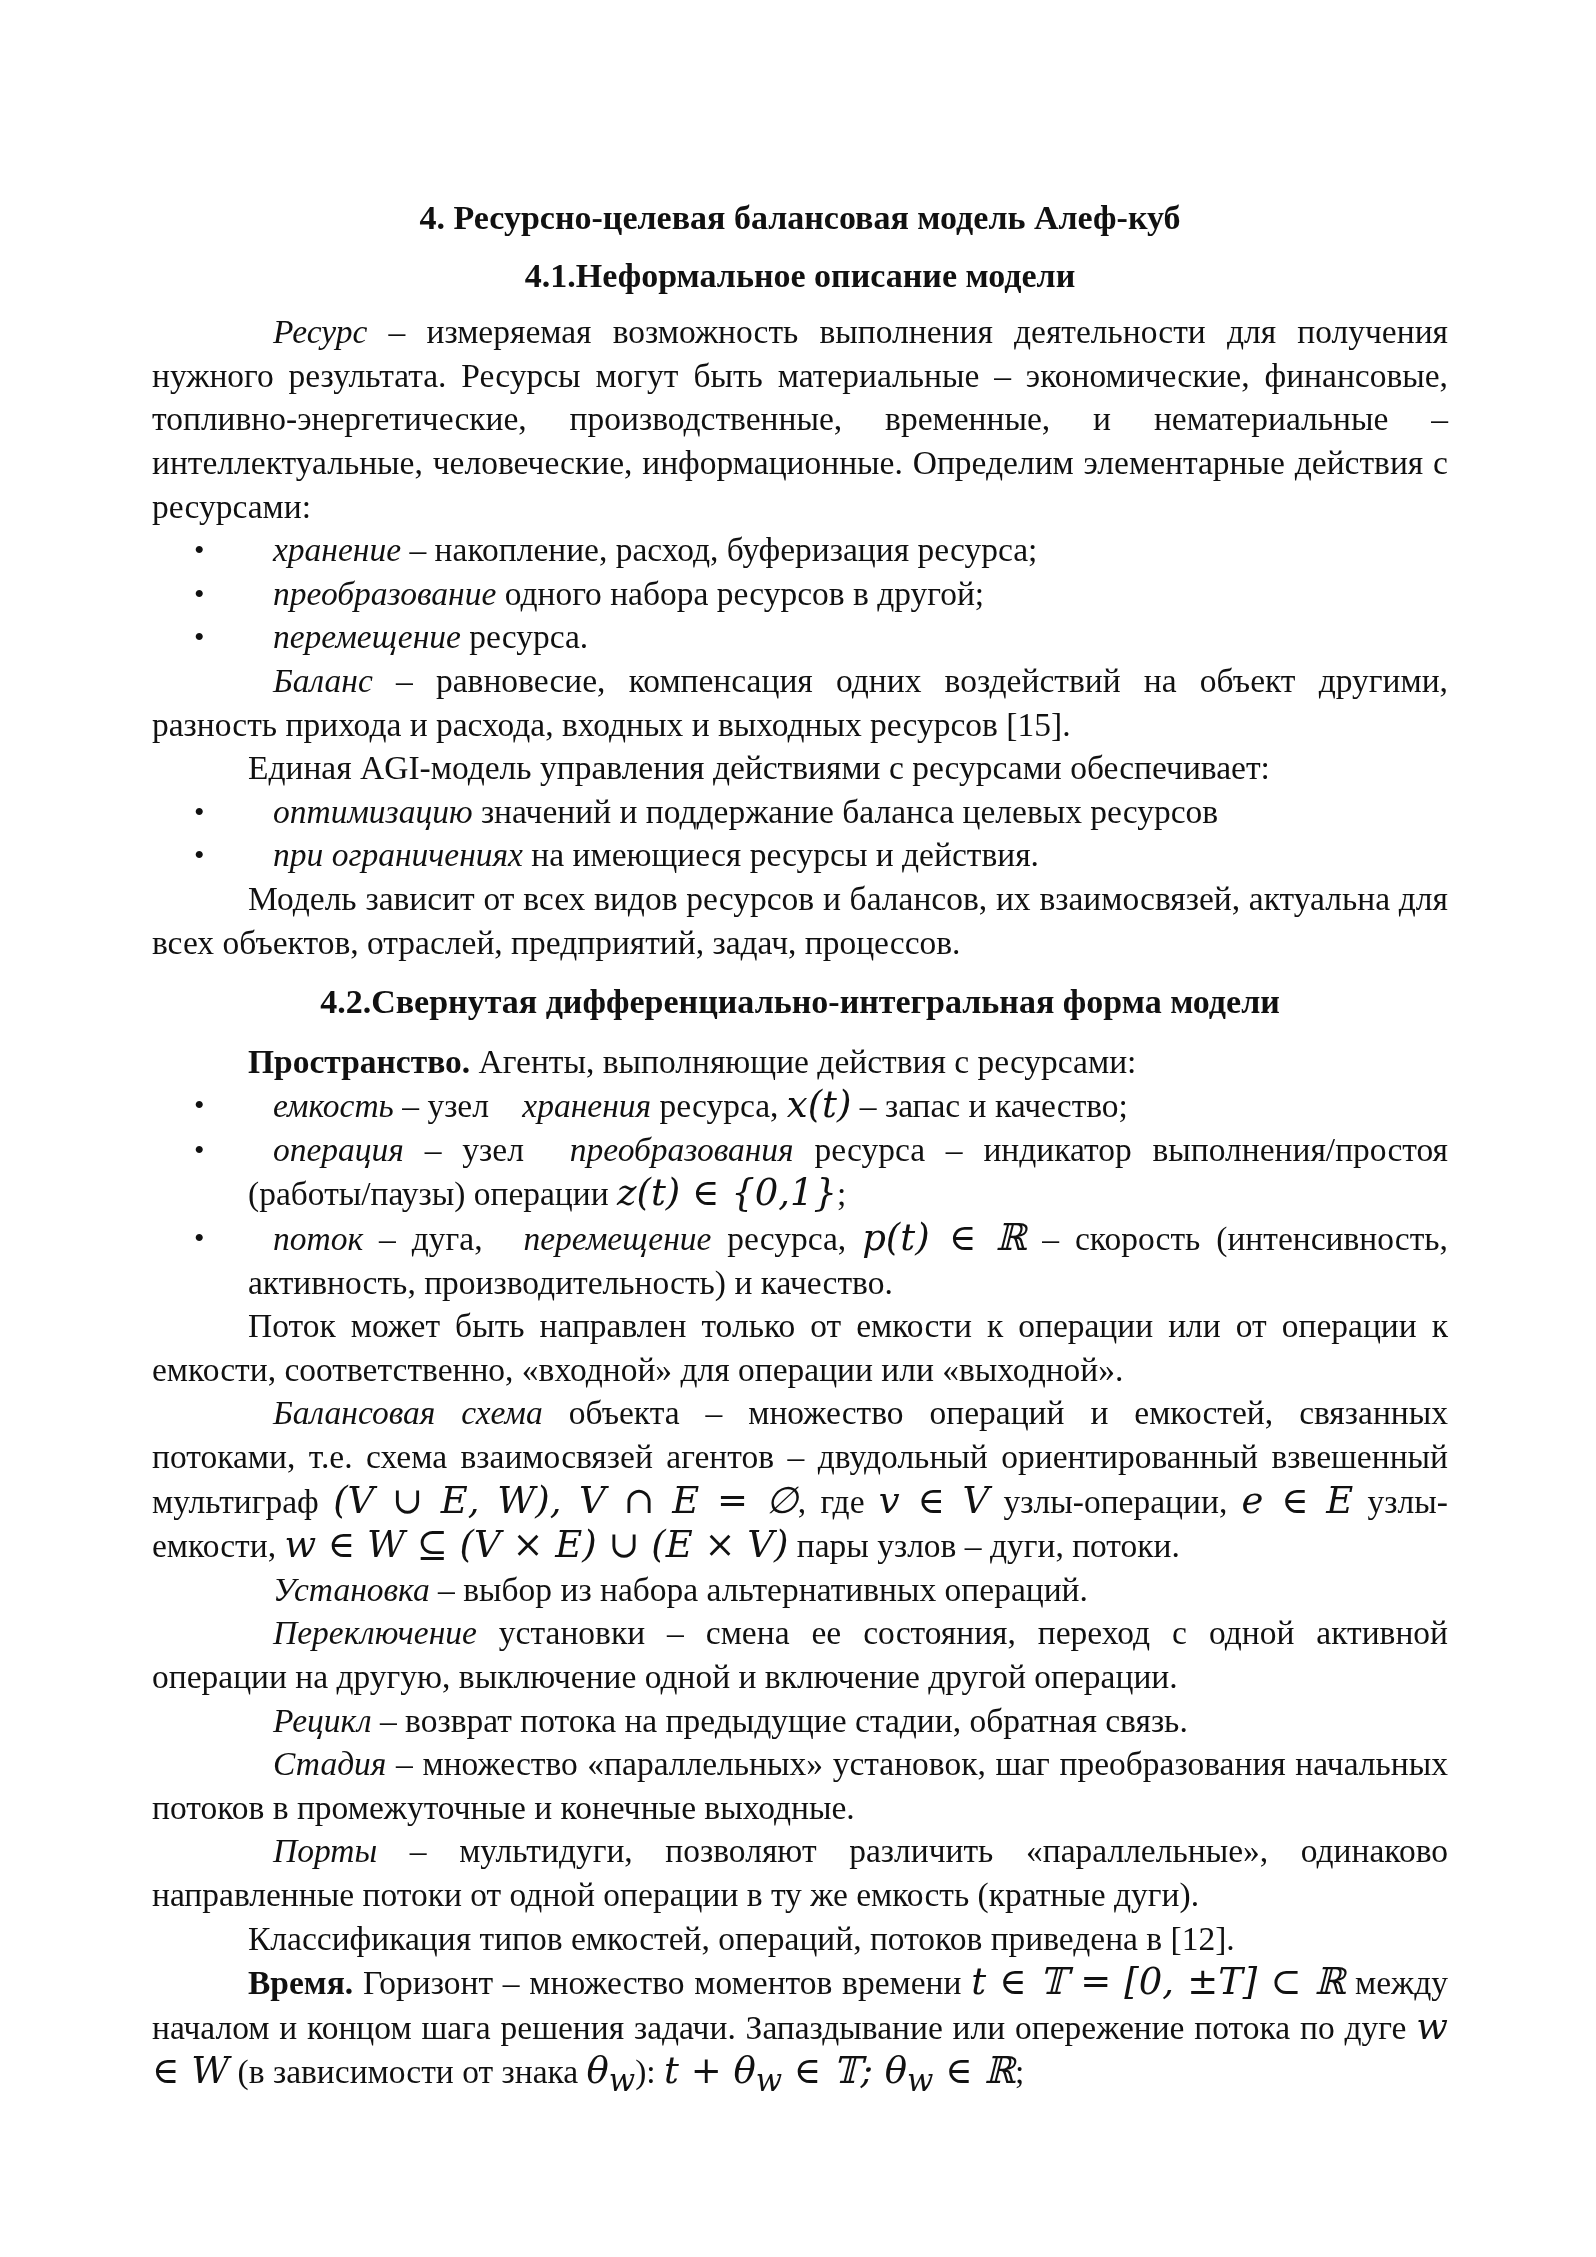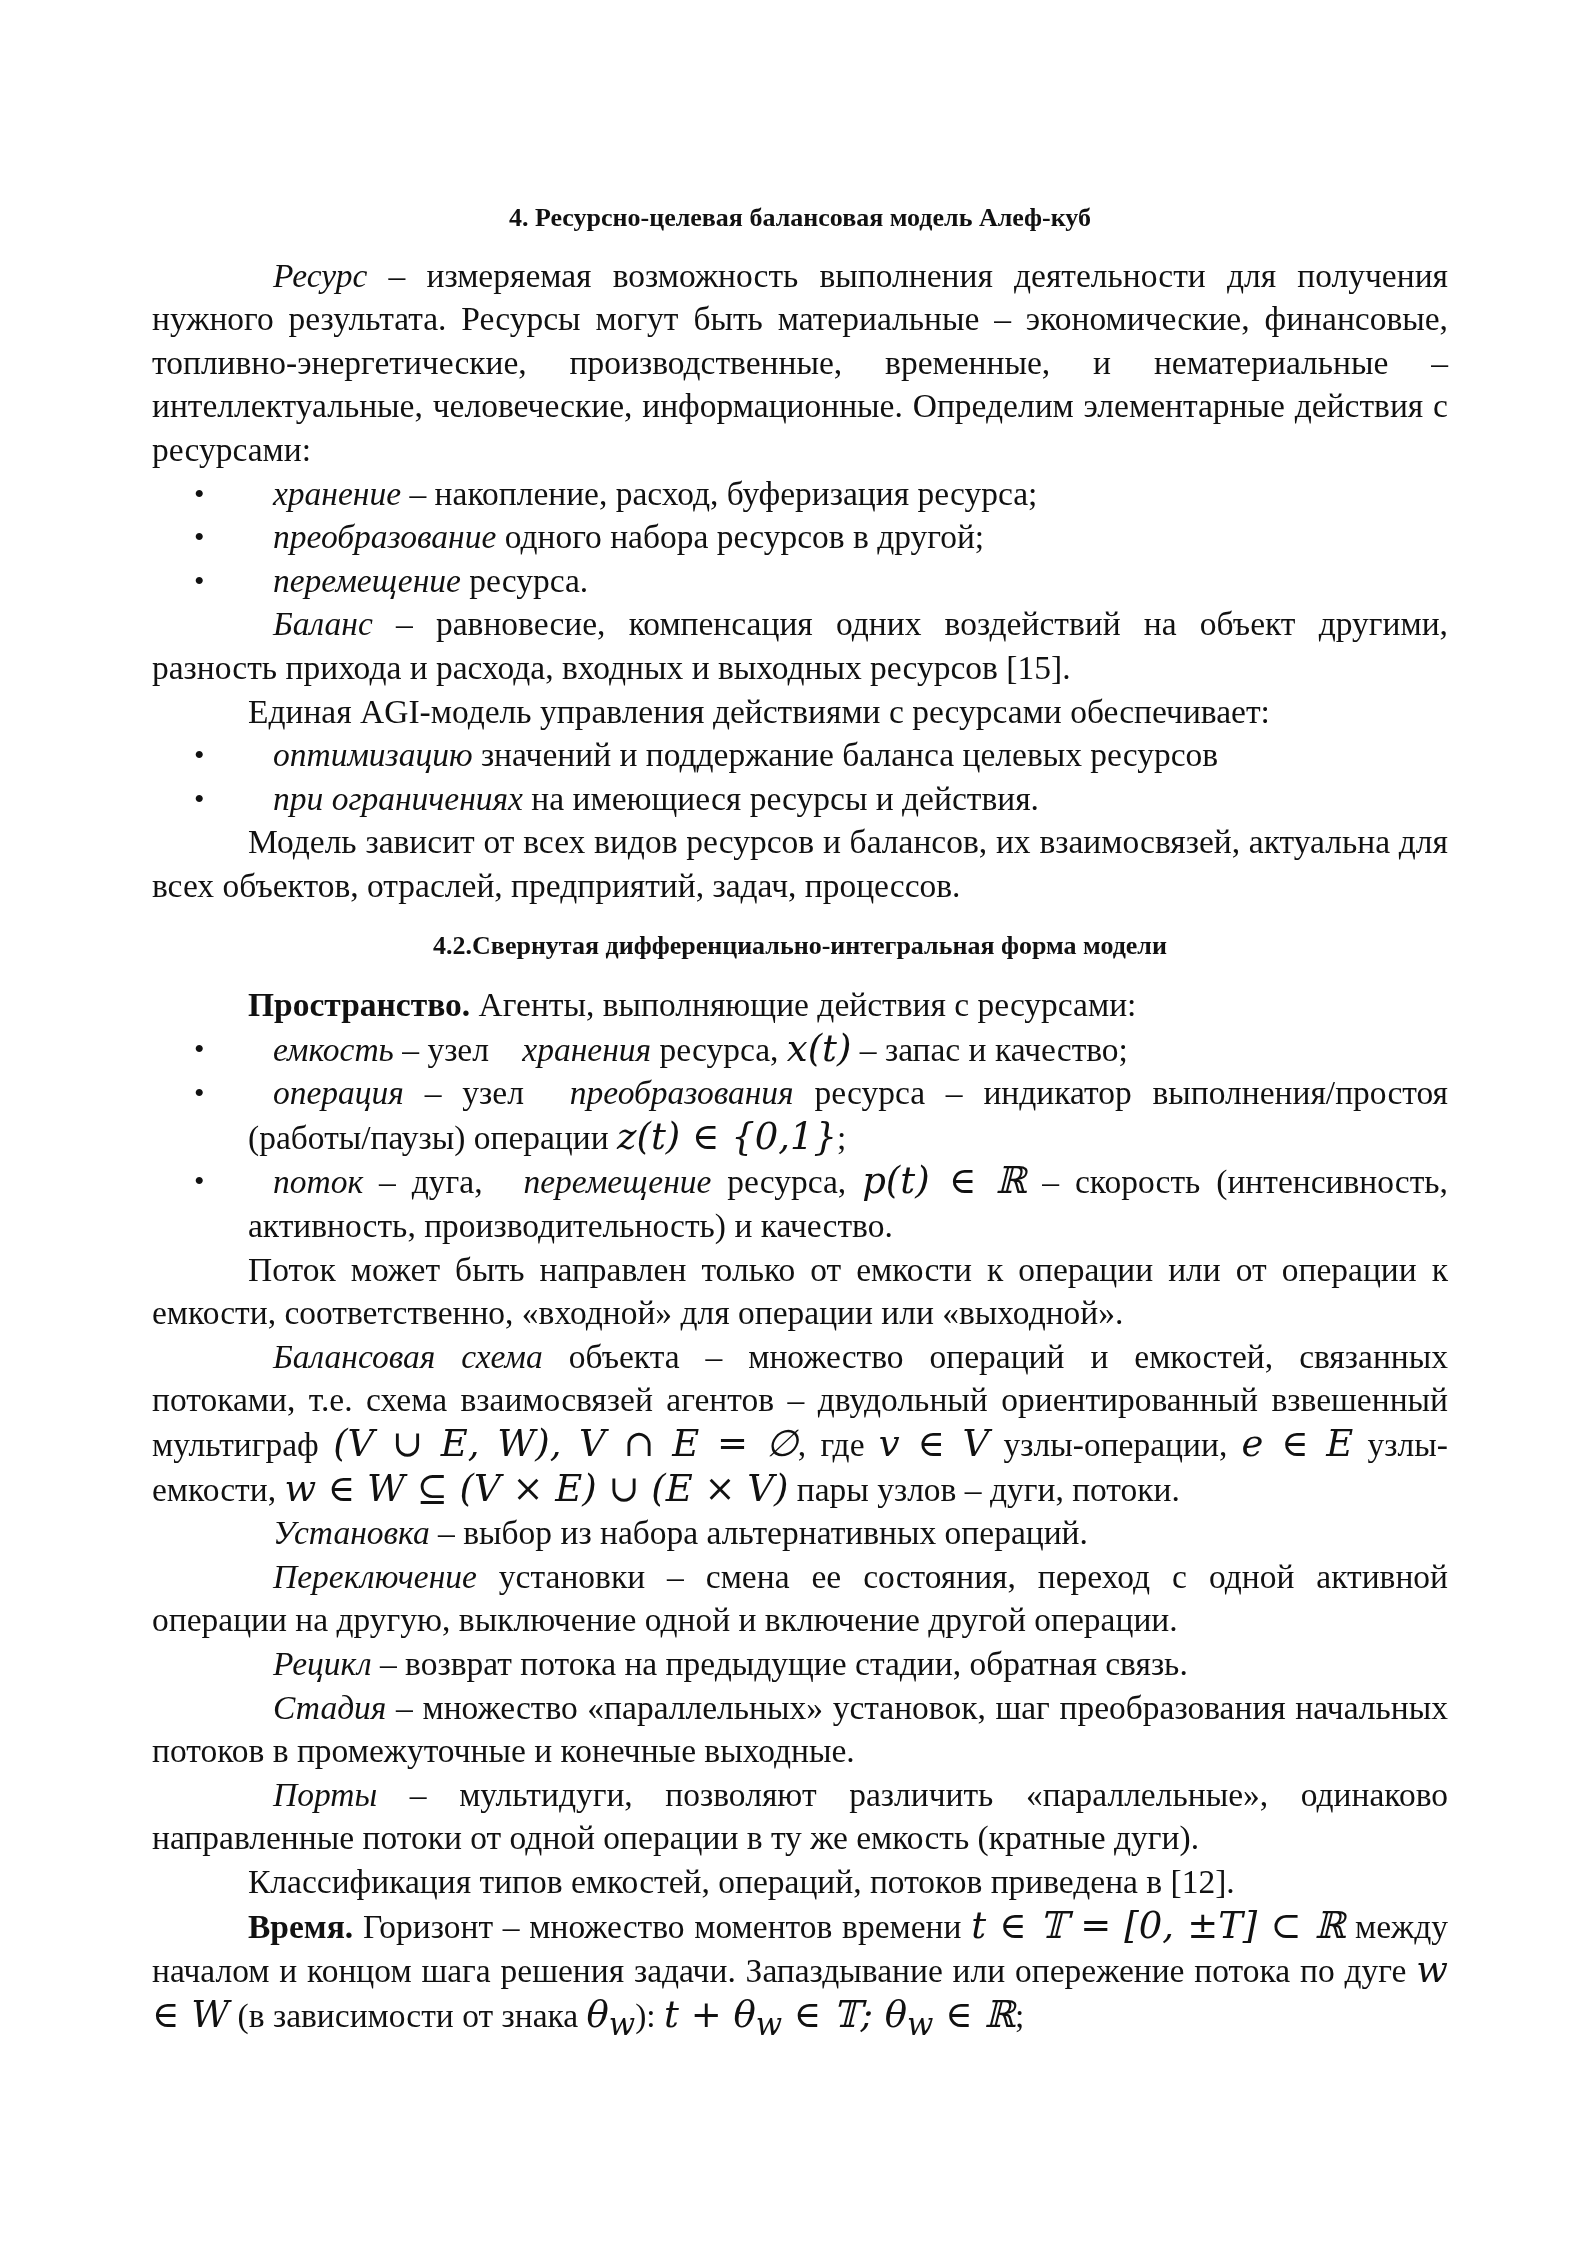--- a/index.html
+++ b/index.html
@@ -2,39 +2,40 @@
 <html><head>
 <meta charset="utf-8">
 <style>
   html, body { margin: 0; padding: 0; background: #ffffff; }
   body { width: 1596px; height: 2257px; position: relative; overflow: hidden; }
   .page {
     position: absolute; left: 152px; top: 196px; width: 1296px;
     font-family: "Liberation Serif", "DejaVu Serif", serif;
     font-size: 33.5px; line-height: 43.6px; color: #111111;
   }
-  h1, h2 { margin: 0; font-weight: bold; text-align: center; font-size: 26px; line-height: 43.6px; }
+  h1, h2 { margin: 0; font-weight: bold; text-align: center; font-size: 34px; line-height: 43.6px; }
   h1 { margin-bottom: 14px; }
   h2 { margin-bottom: 13px; }
   h2.sec2 { margin-top: 16px; margin-bottom: 16px; }
   p { margin: 0; text-align: justify; text-indent: 96px; }
   ul { margin: 0; padding: 0; list-style: none; }
   li { position: relative; padding-left: 96px; text-align: justify; }
   li .bullet { position: absolute; left: 42px; top: 0; font-size: 30px; }
   li.single { height: 43.6px; }
   .math { font-family: "DejaVu Serif", serif; font-style: italic; font-size: 37px; }
   i { font-style: italic; margin-left: 25px; }
   b { font-weight: bold; }
 </style>
 </head>
 <body>
 
 <div class="page">
 
   <h1>4.  Ресурсно-целевая балансовая модель Алеф-куб</h1>
+  <h2>4.1.Неформальное описание модели</h2>
 
   <p><i>Ресурс</i><span> – измеряемая возможность выполнения деятельности для получения нужного результата. Ресурсы могут быть материальные – экономические, финансовые, топливно-энергетические, производственные, временные, и нематериальные – интеллектуальные, человеческие, информационные. Определим элементарные действия с ресурсами:</span></p>
 
   <ul>
     <li class="single"><span class="bullet">•</span><i>хранение</i><span> – накопление, расход, буферизация ресурса;</span></li>
     <li class="single"><span class="bullet">•</span><i>преобразование</i><span> одного набора ресурсов в другой;</span></li>
     <li class="single"><span class="bullet">•</span><i>перемещение</i><span> ресурса.</span></li>
   </ul>
 
   <p><i>Баланс</i><span> – равновесие, компенсация одних воздействий на объект другими, разность прихода и расхода, входных и выходных ресурсов [15].</span></p>

